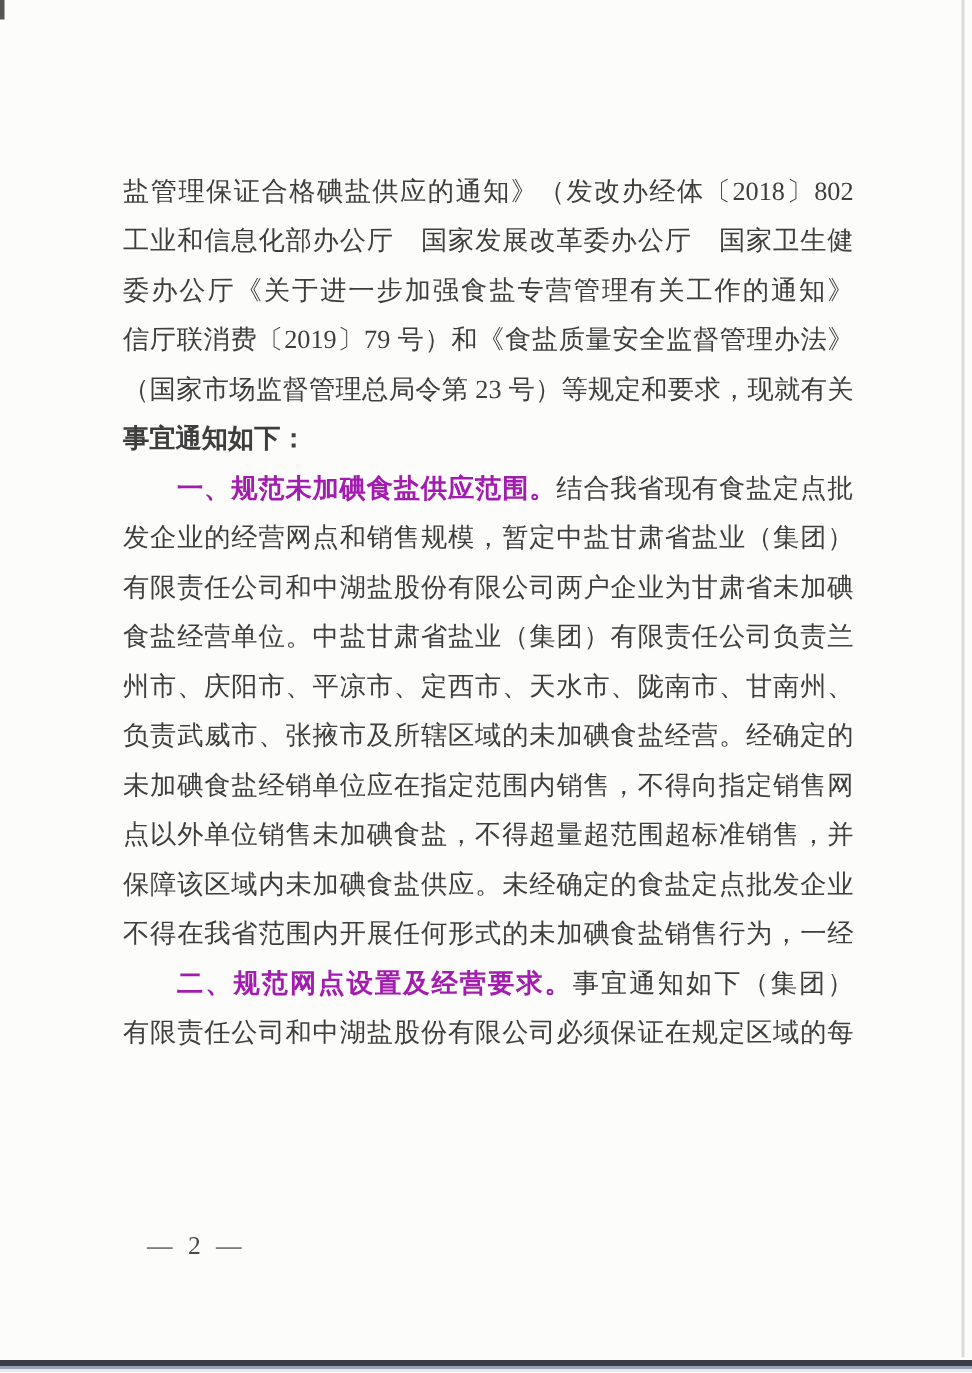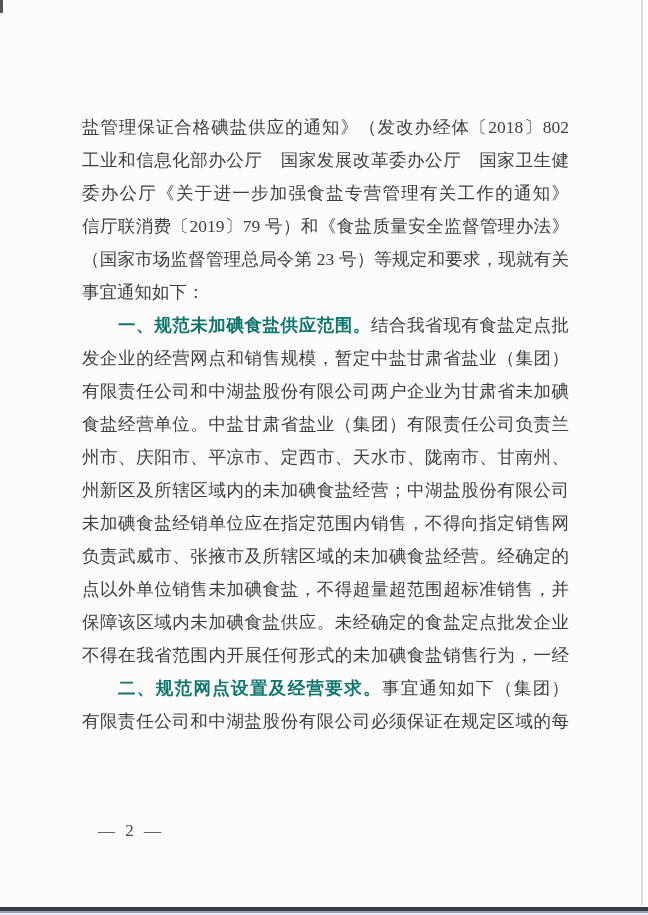--- a/index.html
+++ b/index.html
@@ -29,27 +29,28 @@
     height: 33px;
     line-height: 33px;
     text-align: justify;
     text-align-last: justify;
     text-justify: inter-character;
     overflow: hidden;
   }
   .line.end {
     text-align: center;
     text-align-last: left;
+    font-weight: bold;
   }
   .line.indent {
     text-indent: 36px;
   }
   .line .b {
     font-weight: bold;
-    color: #0f766e;
+    color: #a21caf;
   }
   .pagenum {
     position: absolute;
     left: 98px;
     top: 818px;
     height: 26px;
     line-height: 26px;
     font-size: 17px;
     letter-spacing: 3px;
     color: #4a4a4a;
@@ -95,23 +96,22 @@
     <div class="line"><span>工业和信息化部办公厅　国家发展改革委办公厅　国家卫生健康</span></div>
     <div class="line"><span>委办公厅《关于进一步加强食盐专营管理有关工作的通知》（工</span></div>
     <div class="line"><span>信厅联消费〔2019〕79 号）和《食盐质量安全监督管理办法》</span></div>
     <div class="line"><span>（国家市场监督管理总局令第 23 号）等规定和要求，现就有关</span></div>
     <div class="line end"><span>事宜通知如下：</span></div>
     <div class="line indent"><span class="b">一、规范未加碘食盐供应范围。</span><span>结合我省现有食盐定点批</span></div>
     <div class="line"><span>发企业的经营网点和销售规模，暂定中盐甘肃省盐业（集团）</span></div>
     <div class="line"><span>有限责任公司和中湖盐股份有限公司两户企业为甘肃省未加碘</span></div>
     <div class="line"><span>食盐经营单位。中盐甘肃省盐业（集团）有限责任公司负责兰</span></div>
     <div class="line"><span>州市、庆阳市、平凉市、定西市、天水市、陇南市、甘南州、</span></div>
-    <div class="line"><span>州新区及所辖区域内的未加碘食盐经营；中湖盐股份有限公司</span></div>
+    <div class="line"><span>负责武威市、张掖市及所辖区域的未加碘食盐经营。经确定的</span></div>
     <div class="line"><span>未加碘食盐经销单位应在指定范围内销售，不得向指定销售网</span></div>
-    <div class="line"><span>负责武威市、张掖市及所辖区域的未加碘食盐经营。经确定的</span></div>
     <div class="line"><span>点以外单位销售未加碘食盐，不得超量超范围超标准销售，并</span></div>
     <div class="line"><span>保障该区域内未加碘食盐供应。未经确定的食盐定点批发企业</span></div>
     <div class="line"><span>不得在我省范围内开展任何形式的未加碘食盐销售行为，一经</span></div>
     <div class="line indent"><span class="b">二、规范网点设置及经营要求。</span><span>事宜通知如下（集团）</span></div>
     <div class="line"><span>有限责任公司和中湖盐股份有限公司必须保证在规定区域的每</span></div>
   </div>
 
   <div class="pagenum">— 2 —</div>
 
   <div class="edge-bottom"></div>

